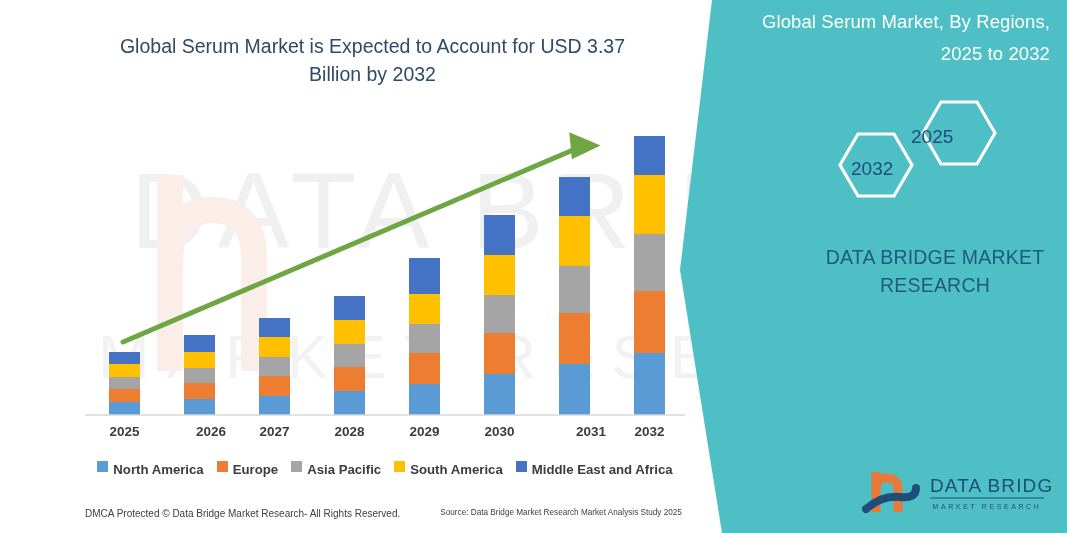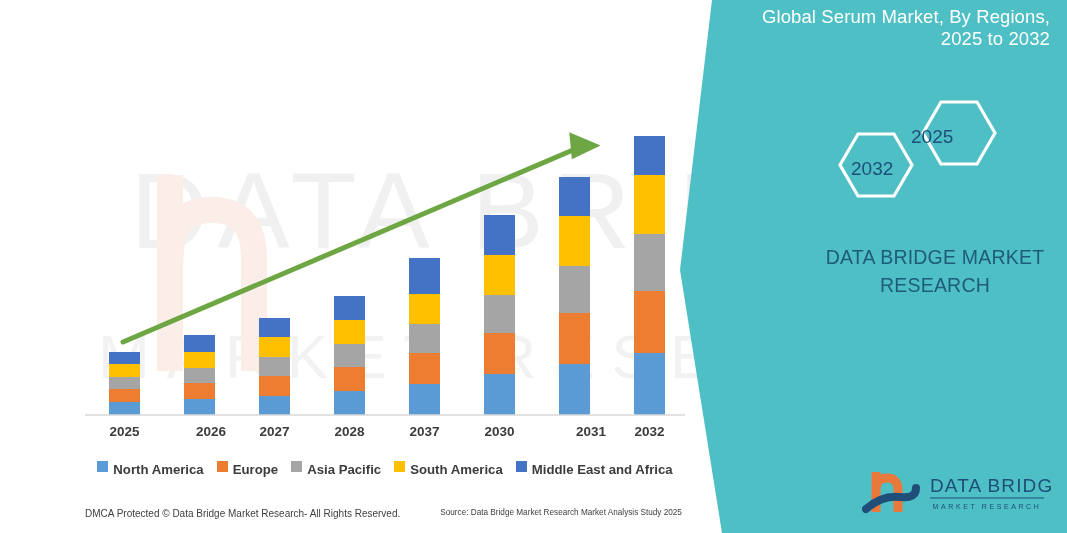--- a/index.html
+++ b/index.html
@@ -25,21 +25,21 @@
   }
   #teal-panel svg { display: block; }
 
   .panel-content { position: absolute; z-index: 3; }
 
   #panel-title {
     top: 6px; left: 740px; width: 310px;
     text-align: right;
     color: #ffffff;
     font-size: 18.5px;
-    line-height: 22px;
+    line-height: 32px;
     letter-spacing: .1px;
   }
 
   
   #hex-group { top: 95px; left: 810px; width: 210px; height: 115px; }
   #hex-group svg { display: block; }
   .hex-label {
     position: absolute;
     color: #1F4E79;
     font-size: 19px;
@@ -146,20 +146,21 @@
 <div id="root">
 
   <div id="watermark">
     <svg width="1010" height="300" viewBox="0 0 1010 300" xmlns="http://www.w3.org/2000/svg">
       <text id="wm1" x="505" y="140" text-anchor="middle" font-family="Liberation Sans, sans-serif" font-size="108" fill="#F0F0F0" letter-spacing="9">DATA BRIDGE</text>
       <text id="wm2" x="505" y="270" text-anchor="middle" font-family="Liberation Sans, sans-serif" font-size="62" fill="#F2F2F2" letter-spacing="17">MARKET RESEARCH</text>
       <path d="M140 80 L140 250 M140 150 q0 -48 42 -48 q42 0 42 48 l0 100" stroke="#FBEDE8" stroke-width="26" fill="none" stroke-linecap="square"></path>
     </svg>
   </div>
 
+  <div id="chart-title">Global Serum Market is Expected to Account for USD 3.37 Billion by 2032</div>
 
   <div id="plot">
     <svg id="plot-svg" width="600" height="330" viewBox="0 0 600 330" xmlns="http://www.w3.org/2000/svg">
       <g id="bars-group">
           <g>
             <rect x="24" y="302" width="31" height="13" fill="#5B9BD5"></rect>
             <rect x="24" y="289" width="31" height="13" fill="#ED7D31"></rect>
             <rect x="24" y="277" width="31" height="12" fill="#A5A5A5"></rect>
             <rect x="24" y="264" width="31" height="13" fill="#FFC000"></rect>
             <rect x="24" y="252" width="31" height="12" fill="#4472C4"></rect>
@@ -220,21 +221,21 @@
         <polygon id="arrow-head" points="513,38 479,38 492,62" fill="#6EA644" transform="rotate(23 496 48)"></polygon>
       </g>
     </svg>
   </div>
 
   <div id="xaxis">
       <div class="xtick" style="left: 39.5px;">2025</div>
       <div class="xtick" style="left: 126px;">2026</div>
       <div class="xtick" style="left: 189.5px;">2027</div>
       <div class="xtick" style="left: 264.5px;">2028</div>
-      <div class="xtick" style="left: 339.5px;">2037</div>
+      <div class="xtick" style="left: 339.5px;">2029</div>
       <div class="xtick" style="left: 414.5px;">2030</div>
       <div class="xtick" style="left: 506px;">2031</div>
       <div class="xtick" style="left: 564.5px;">2032</div>
     </div>
 
   <div id="legend">
       <div class="legend-item">
         <span class="legend-swatch" style="background: rgb(91, 155, 213);"></span>
         <span class="legend-label">North America</span>
       </div>

